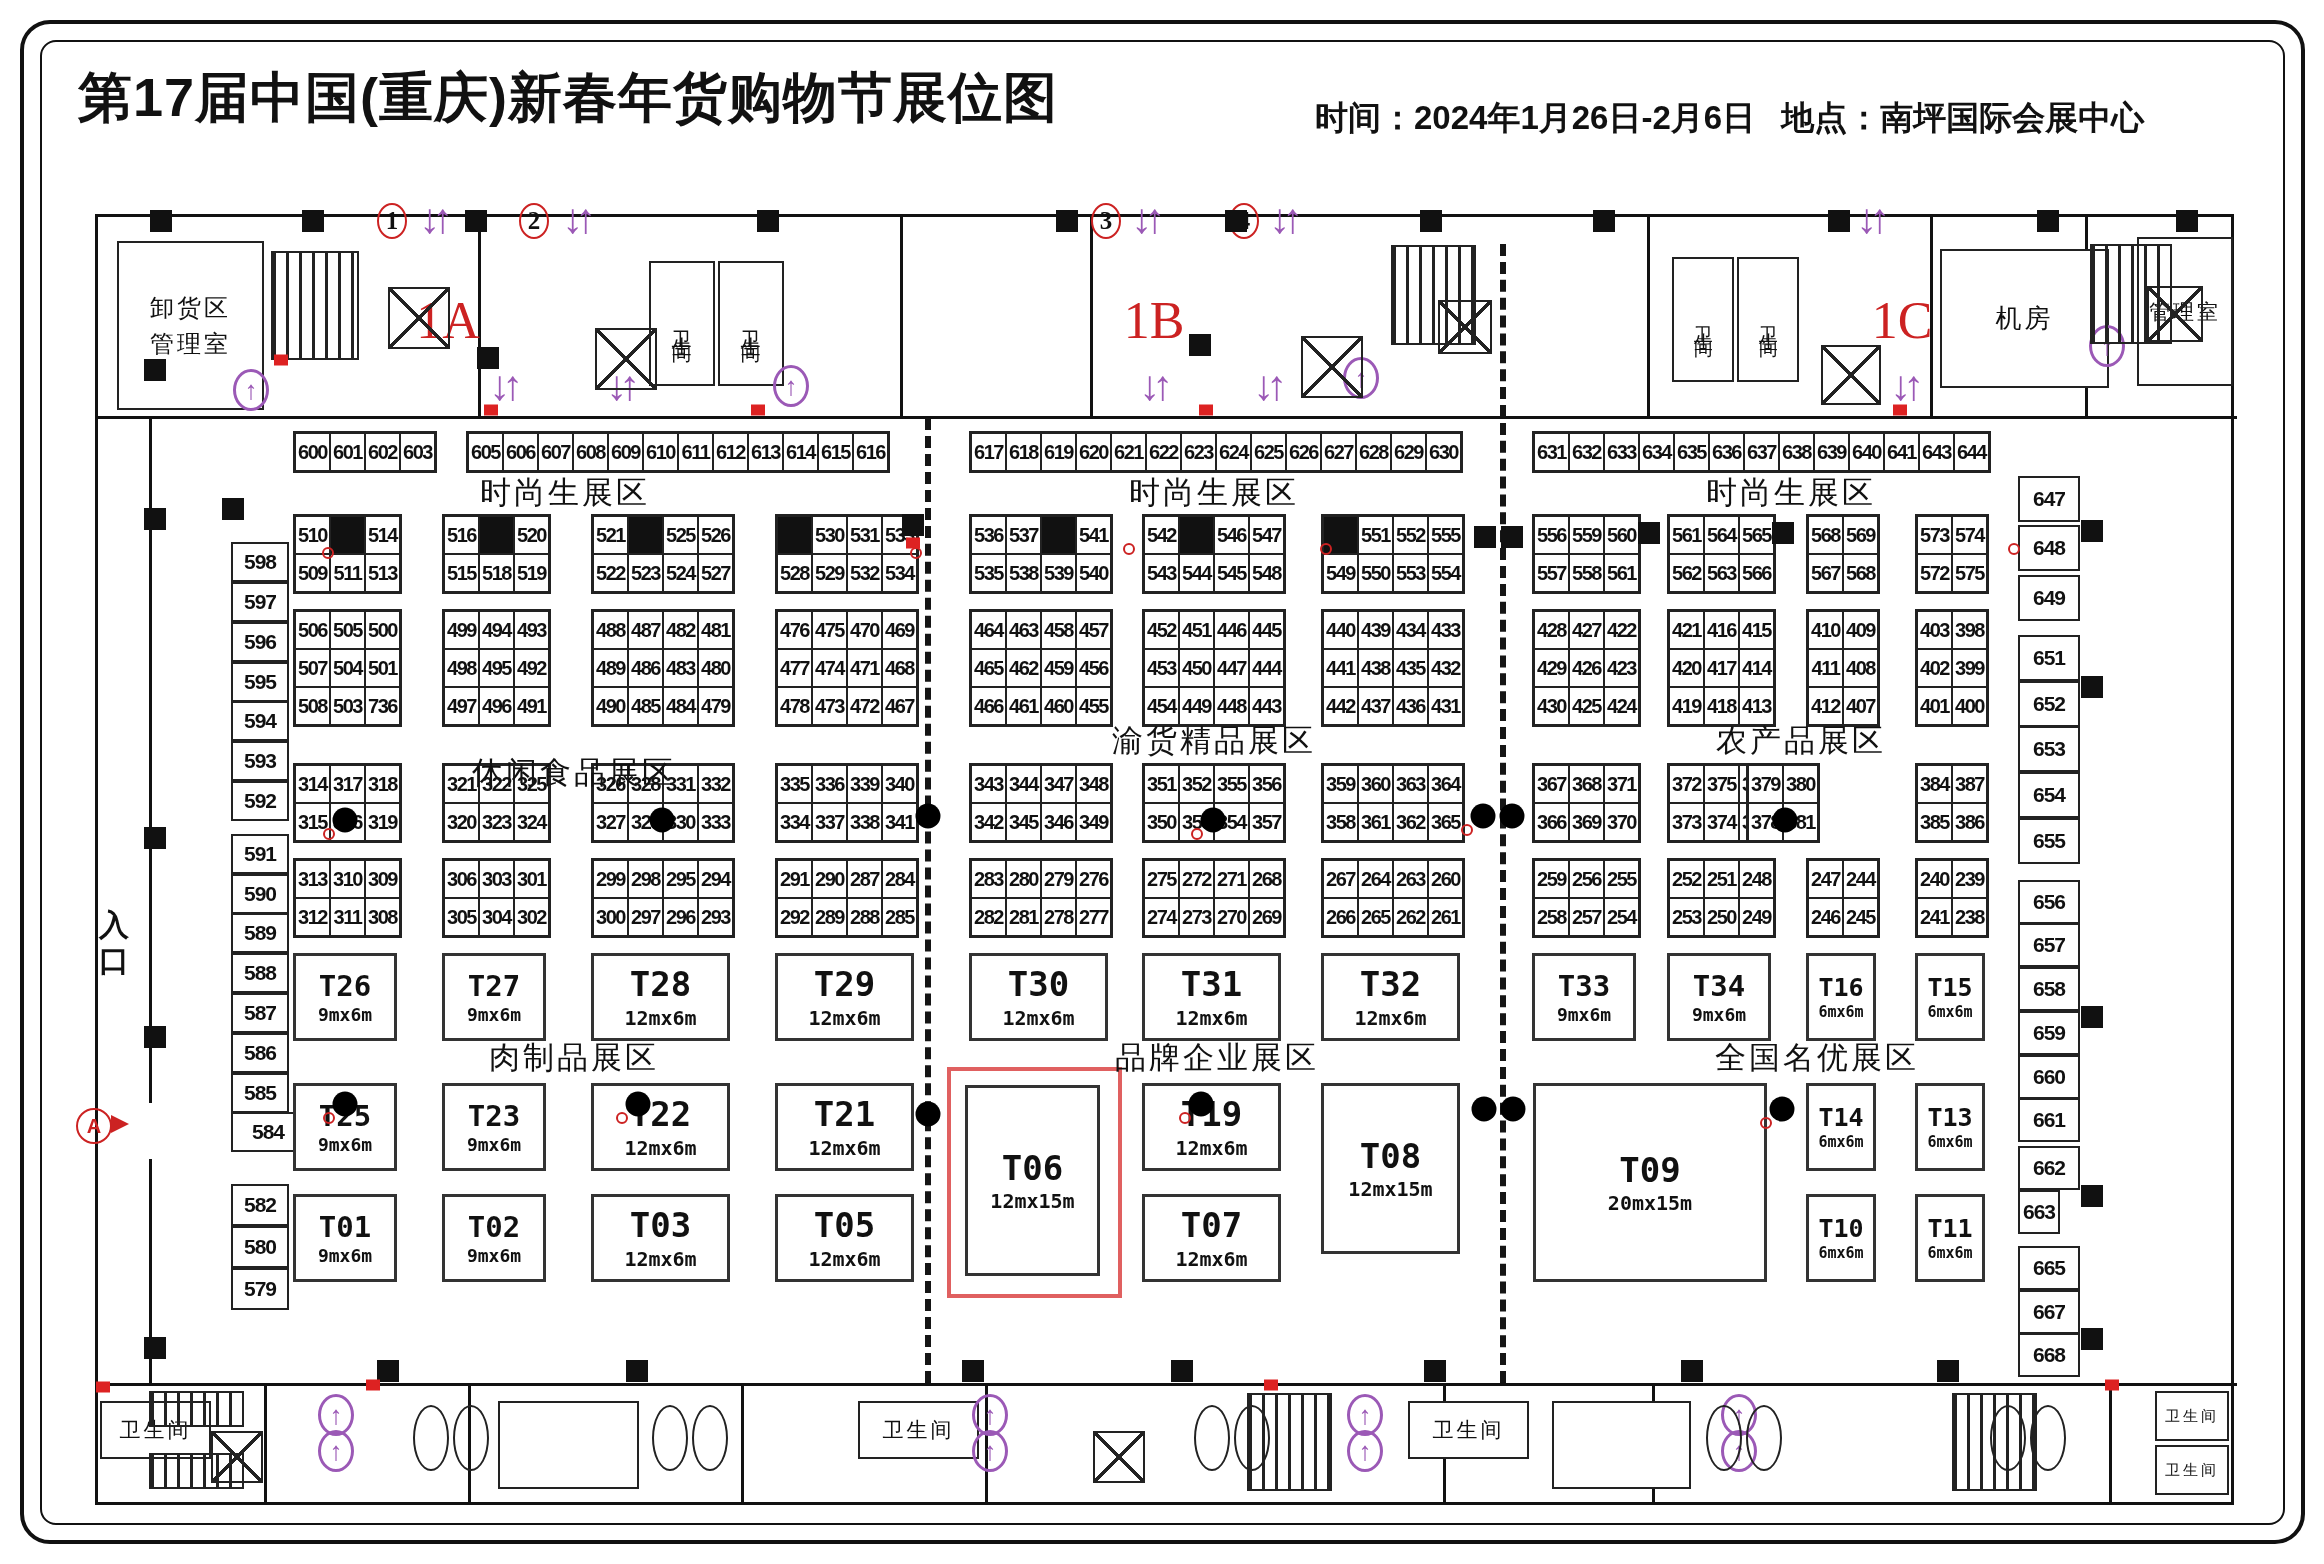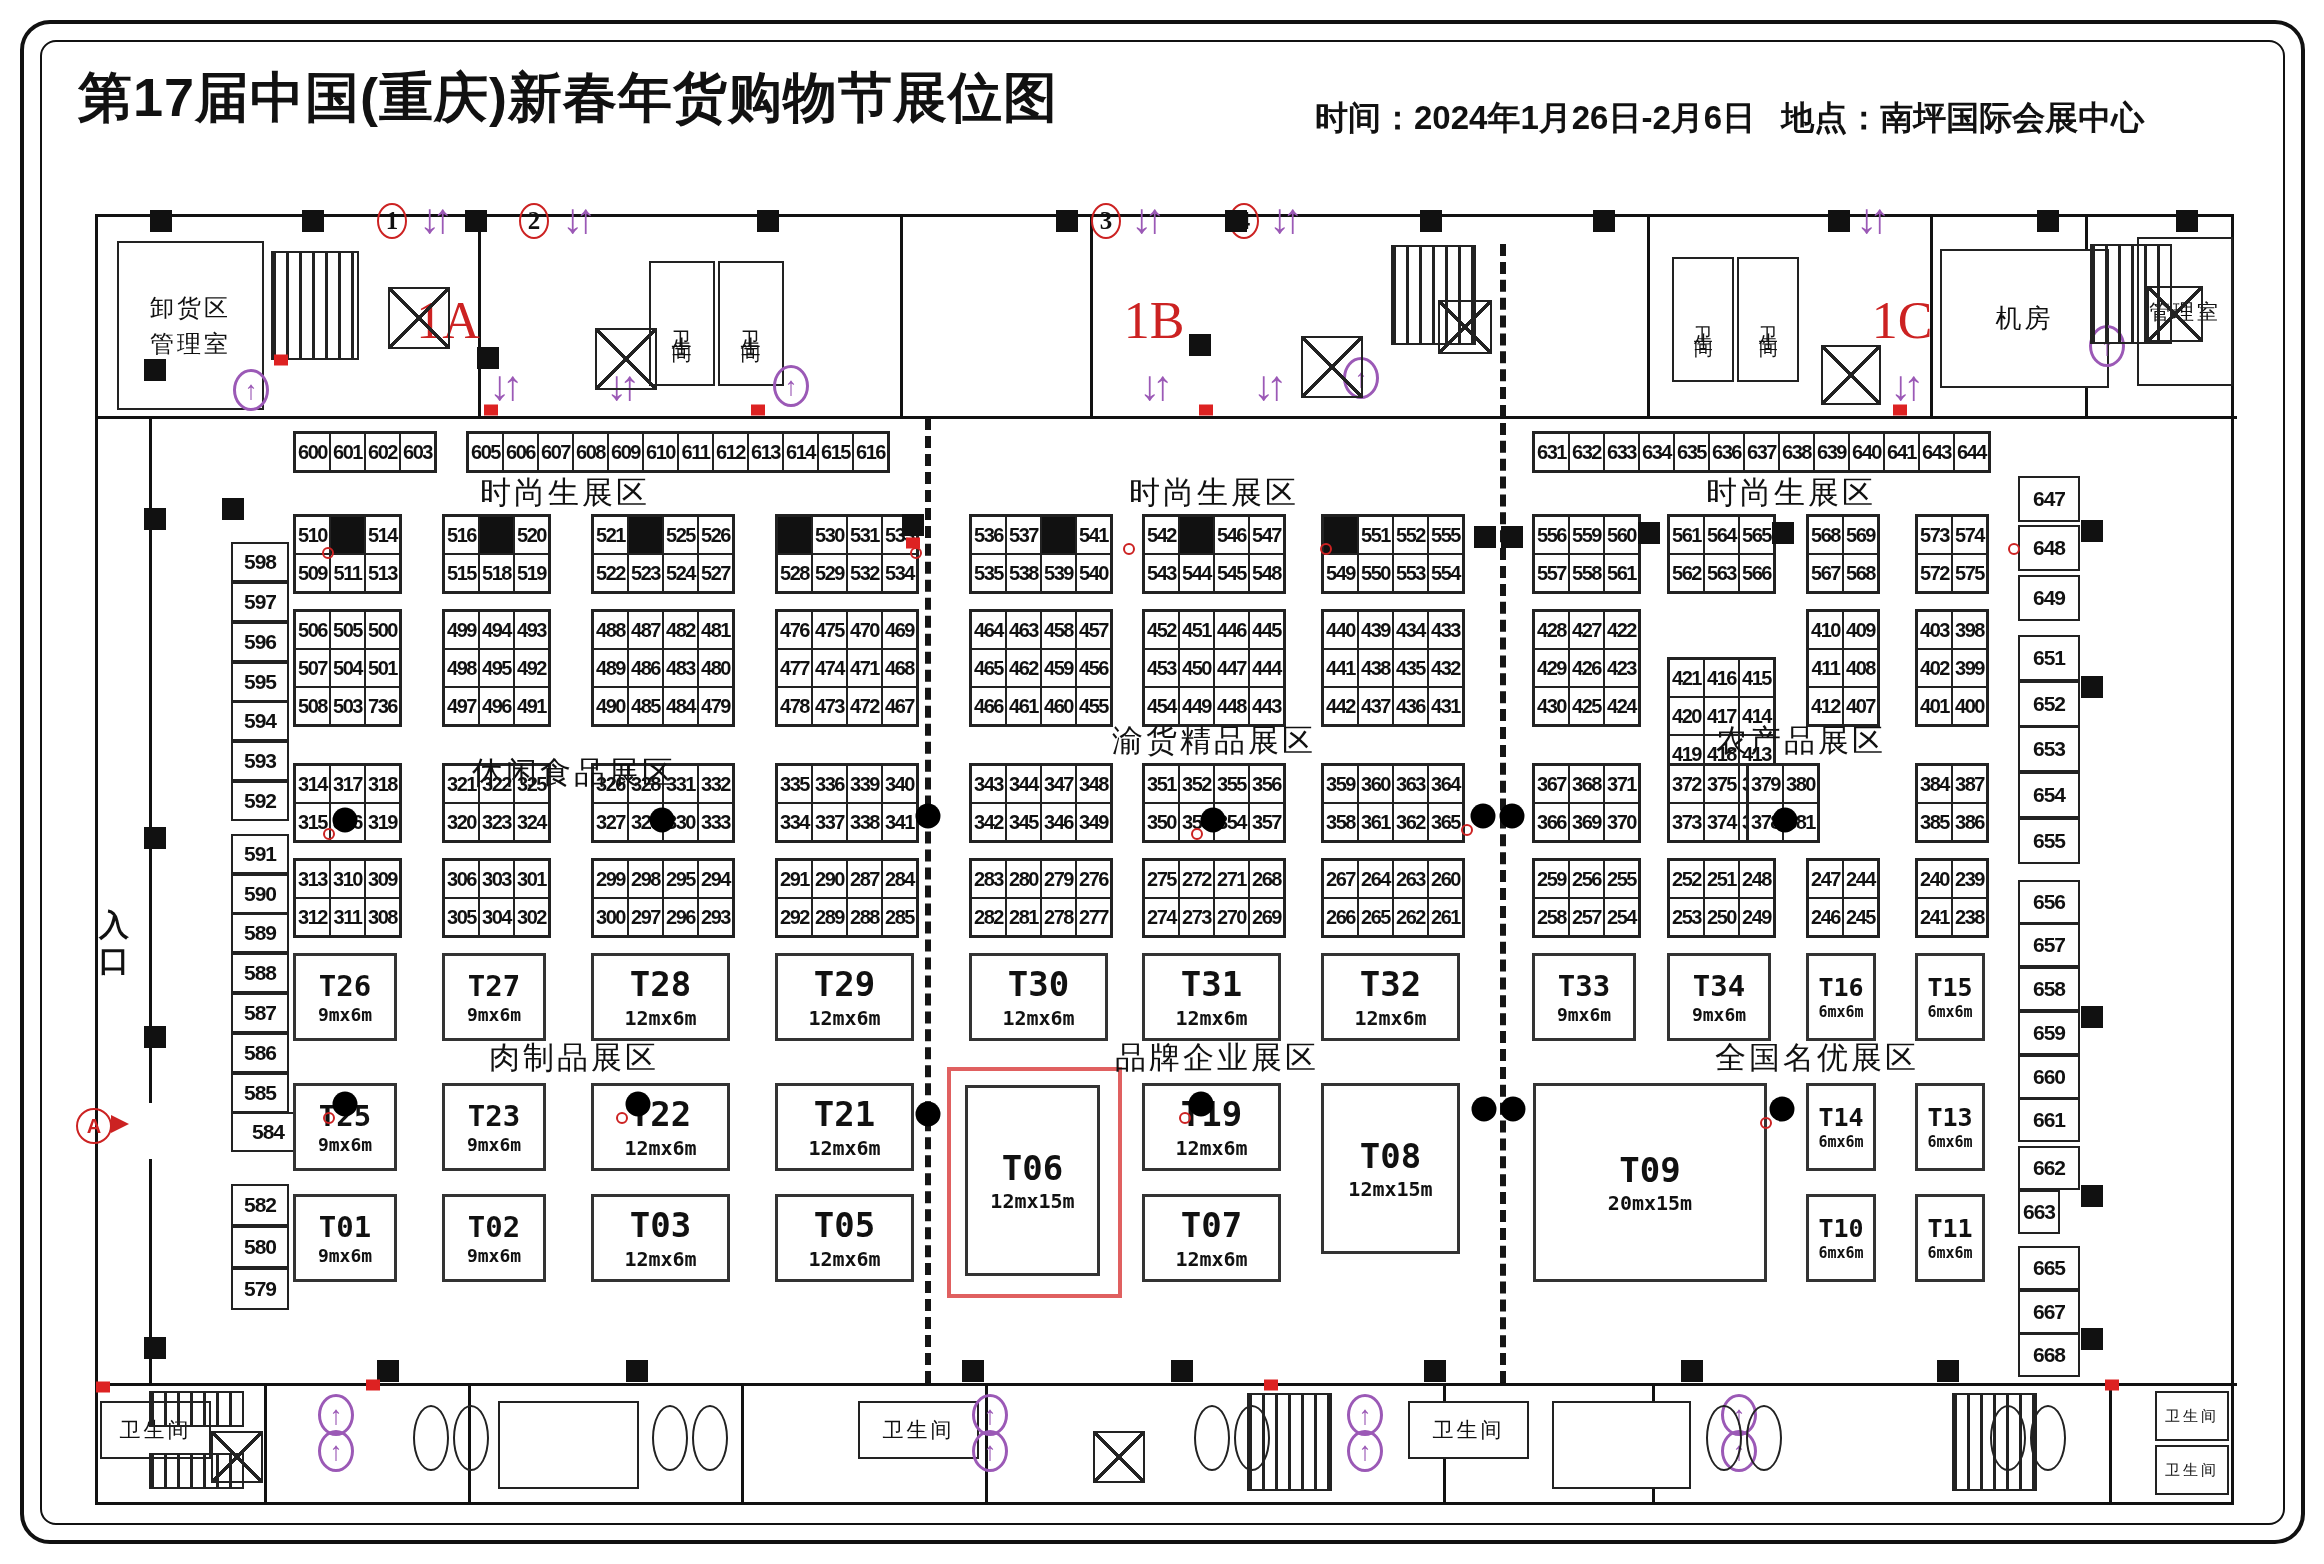--- a/index.html
+++ b/index.html
@@ -110,20 +110,36 @@
       <div class="cell">608</div>
       <div class="cell">609</div>
       <div class="cell">610</div>
       <div class="cell">611</div>
       <div class="cell">612</div>
       <div class="cell">613</div>
       <div class="cell">614</div>
       <div class="cell">615</div>
       <div class="cell">616</div>
     </div>
+    <div class="grp" style="left: 969px; top: 431px; display: grid; grid-template-columns: repeat(14, 35px);">
+      <div class="cell">617</div>
+      <div class="cell">618</div>
+      <div class="cell">619</div>
+      <div class="cell">620</div>
+      <div class="cell">621</div>
+      <div class="cell">622</div>
+      <div class="cell">623</div>
+      <div class="cell">624</div>
+      <div class="cell">625</div>
+      <div class="cell">626</div>
+      <div class="cell">627</div>
+      <div class="cell">628</div>
+      <div class="cell">629</div>
+      <div class="cell">630</div>
+    </div>
     <div class="grp" style="left: 1532px; top: 431px; display: grid; grid-template-columns: repeat(13, 35px);">
       <div class="cell">631</div>
       <div class="cell">632</div>
       <div class="cell">633</div>
       <div class="cell">634</div>
       <div class="cell">635</div>
       <div class="cell">636</div>
       <div class="cell">637</div>
       <div class="cell">638</div>
       <div class="cell">639</div>
@@ -322,21 +338,21 @@
       <div class="cell">428</div>
       <div class="cell">427</div>
       <div class="cell">422</div>
       <div class="cell">429</div>
       <div class="cell">426</div>
       <div class="cell">423</div>
       <div class="cell">430</div>
       <div class="cell">425</div>
       <div class="cell">424</div>
     </div>
-    <div class="grp" style="left: 1667px; top: 609px; display: grid; grid-template-columns: repeat(3, 35px); margin-top: 48px;">
+    <div class="grp" style="left: 1667px; top: 609px; display: grid; grid-template-columns: repeat(3, 35px);">
       <div class="cell">421</div>
       <div class="cell">416</div>
       <div class="cell">415</div>
       <div class="cell">420</div>
       <div class="cell">417</div>
       <div class="cell">414</div>
       <div class="cell">419</div>
       <div class="cell">418</div>
       <div class="cell">413</div>
     </div>

